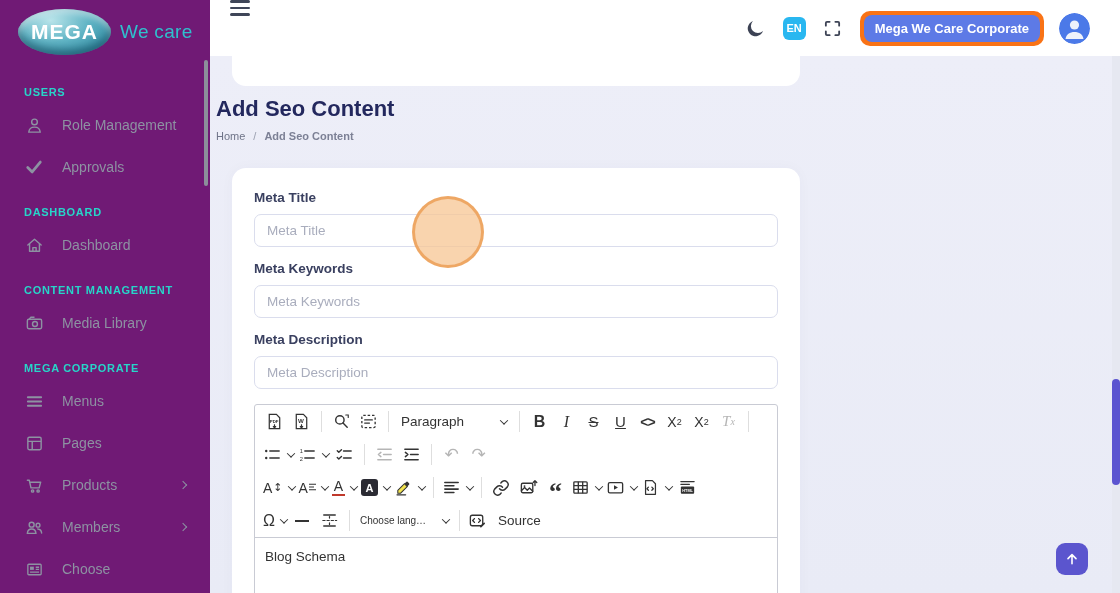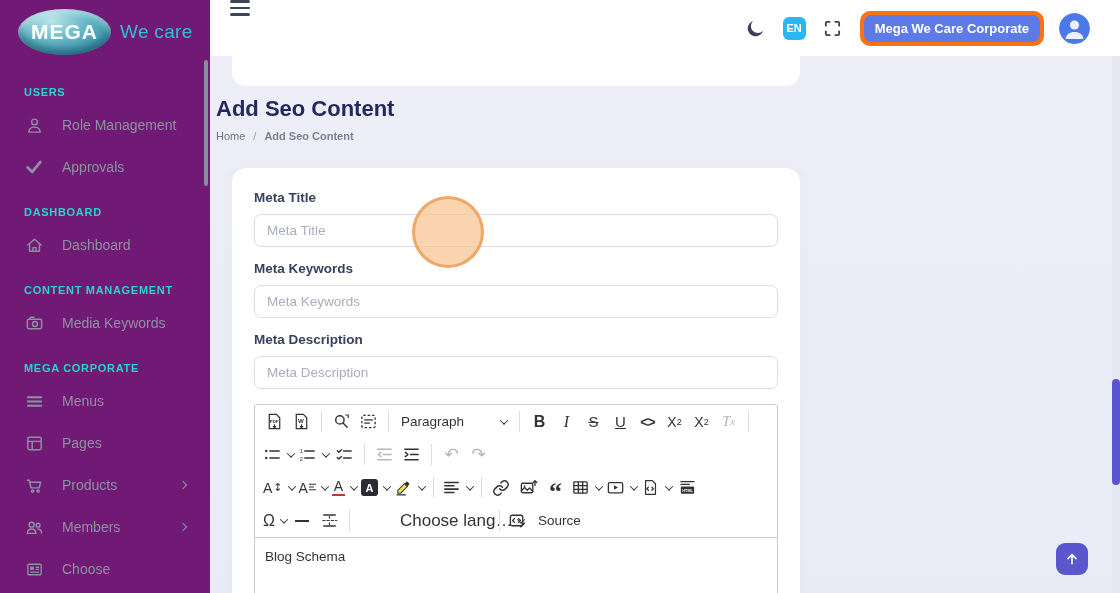--- a/index.html
+++ b/index.html
@@ -53,21 +53,21 @@
 
   
   .editor { border:1px solid #c9cbd4; border-radius:3px; margin-top:1px; }
   .tb-row { display:flex; align-items:center; height:33px; padding:0 6px; flex-wrap:nowrap; }
   .tbtn { height:27px; min-width:27px; padding:0 2px; display:inline-flex; align-items:center; justify-content:center; color:#333; cursor:pointer; border-radius:3px; background:none; border:none; font-family:"Liberation Sans",sans-serif; }
   .tbtn svg { display:block; }
   .tbtn.off { color:#b5b5b5; cursor:default; }
   .tsep { width:1px; height:21px; background:#dedede; margin:0 6px; flex:0 0 1px; }
   .chev-dn { width:6px; height:6px; border-right:1.6px solid currentColor; border-bottom:1.6px solid currentColor; transform:rotate(45deg) translate(-1px,-1px); margin-left:6px; flex:0 0 6px; }
   .dd-paragraph { width:118px; justify-content:space-between; font-size:13.5px; padding:0 6px; }
-  .dd-lang { width:97px; justify-content:space-between; font-size:17px; padding:0 4px; white-space:nowrap;margin-left:40px; }
+  .dd-lang { width:97px; justify-content:space-between; font-size:10px; padding:0 4px; white-space:nowrap; }
   .g-b { font-weight:bold; font-size:16px; }
   .g-i { font-family:"Liberation Serif",serif; font-style:italic; font-size:16px; }
   .g-s { font-size:15px; text-decoration:line-through; }
   .g-u { font-size:15px; text-decoration:underline; }
   .g-code { font-size:14px; font-weight:bold; letter-spacing:-1px; }
   .g-sub, .g-sup { font-size:14px; }
   .g-sub sub, .g-sup sup { font-size:9px; }
   .g-tx { font-family:"Liberation Serif",serif; font-style:italic; font-size:15px; }
   .g-tx .tx-x { font-size:10px; vertical-align:sub; }
   .g-arrow { font-family:"DejaVu Sans",sans-serif; font-size:17px; line-height:1; }
@@ -141,21 +141,21 @@
       <div class="nav-section">
         <div class="nav-title">CONTENT MANAGEMENT</div>
         <div class="nav-item">
           <span class="nicon">
             <svg width="19" height="19" viewBox="0 0 20 20" fill="none" stroke="currentColor" stroke-width="1.5" stroke-linejoin="round">
                 <rect x="2.5" y="5.5" width="15" height="10" rx="1.5"></rect>
                 <circle cx="10.5" cy="10.5" r="2.6"></circle>
                 <path d="M4.5 5.5 6 3.5h4"></path>
               </svg>
           </span>
-          <span class="nlabel">Media Keywords</span>
+          <span class="nlabel">Media Library</span>
         </div>
       </div>
 
       <div class="nav-section">
         <div class="nav-title">MEGA CORPORATE</div>
         <div class="nav-item">
           <span class="nicon">
             <svg width="19" height="19" viewBox="0 0 20 20" fill="none" stroke="currentColor" stroke-width="2" stroke-linecap="round">
                 <path d="M3 5.5h14M3 10h14M3 14.5h14"></path>
               </svg>

